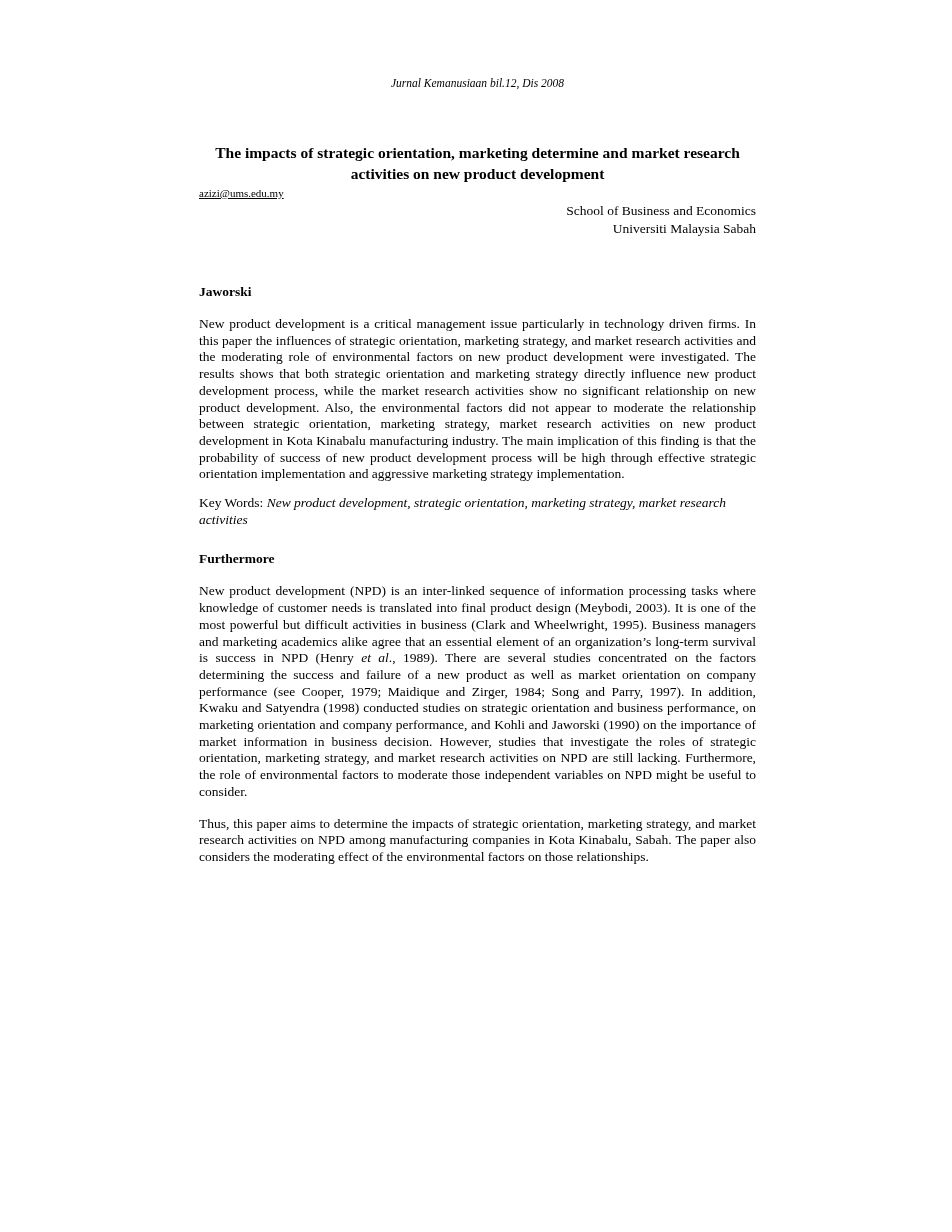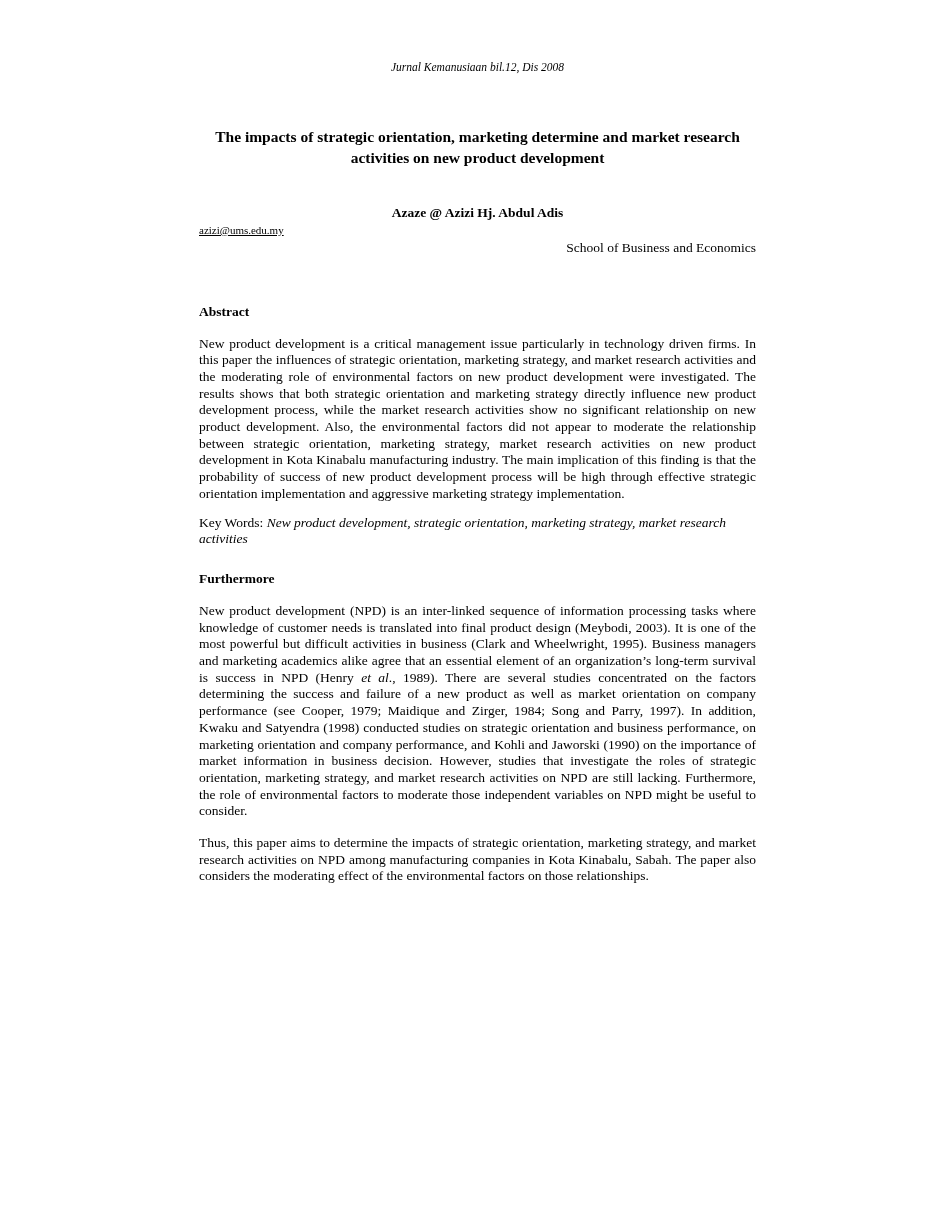--- a/index.html
+++ b/index.html
@@ -18,21 +18,21 @@
     width: 952px;
     height: 1232px;
     overflow: hidden;
     background: #ffffff;
   }
   .content {
     position: absolute;
     left: 199px;
     top: 0;
     width: 557px;
-    padding-top: 60px;
+    padding-top: 76px;
     box-sizing: content-box;
   }
   .journal-header {
     text-align: center;
     font-style: italic;
     font-size: 11.5px;
     line-height: 14px;
   }
   .paper-title {
     margin: 52px 0 0 0;
@@ -108,32 +108,32 @@
 </head>
 <body>
 
 <div class="page">
   <div class="content">
 
     <div class="journal-header">Jurnal Kemanusiaan bil.12, Dis 2008</div>
 
     <h1 class="paper-title">The impacts of strategic orientation, marketing determine and market research activities on new product development</h1>
 
-    <div class="author-lead">Azaze @ Azizi Hj. Abdul Adis</div>
 
     <div class="author-email">
       <span>azizi@ums.edu.my</span>
     </div>
 
 
 
     <div class="affiliation">School of Business and Economics</div>
 
+    <div class="affiliation">Universiti Malaysia Sabah</div>
 
-    <h2 class="section-heading abstract-heading">Abstract</h2>
+    <h2 class="section-heading abstract-heading">Jaworski</h2>
 
     <p class="body-para abstract-text">New product development is a critical management issue particularly in technology driven firms. In this paper the influences of strategic orientation, marketing strategy, and market research activities and the moderating role of environmental factors on new product development were investigated. The results shows that both strategic orientation and marketing strategy directly influence new product development process, while the market research activities show no significant relationship on new product development. Also, the environmental factors did not appear to moderate the relationship between strategic orientation, marketing strategy, market research activities on new product development in Kota Kinabalu manufacturing industry. The main implication of this finding is that the probability of success of new product development process will be high through effective strategic orientation implementation and aggressive marketing strategy implementation.</p>
 
     <p class="body-para keywords-para">
       <span>Key Words: </span><span class="keywords-text">New product development, strategic orientation, marketing strategy, market research activities</span>
     </p>
 
     <h2 class="section-heading intro-heading">Furthermore</h2>
 
     <p class="body-para">

